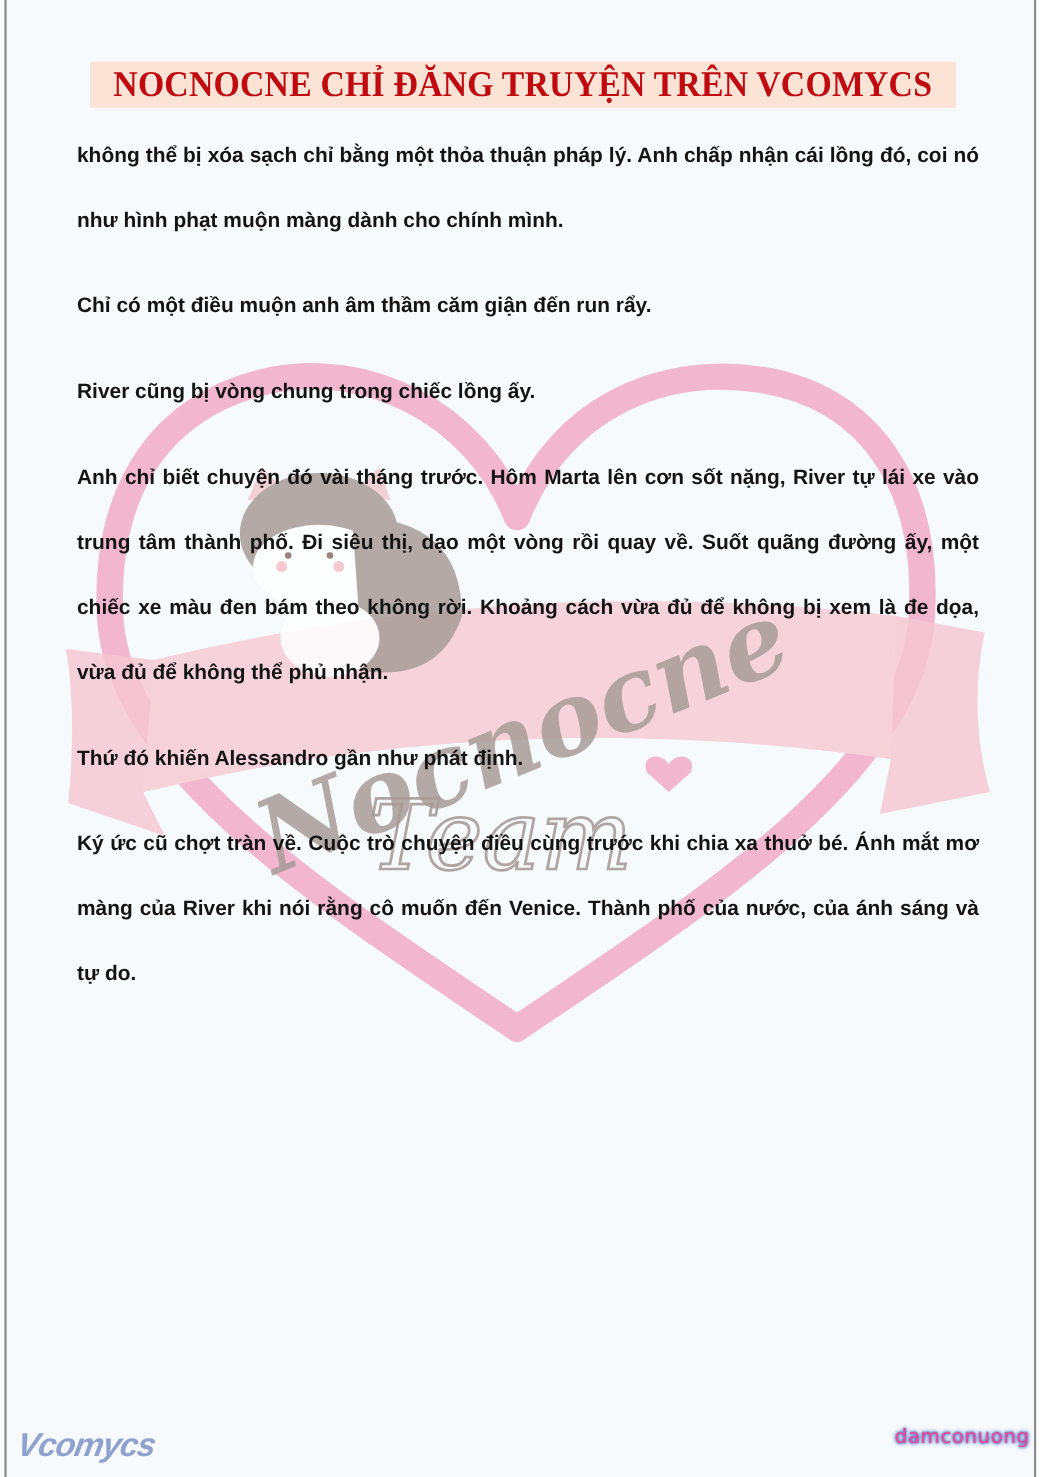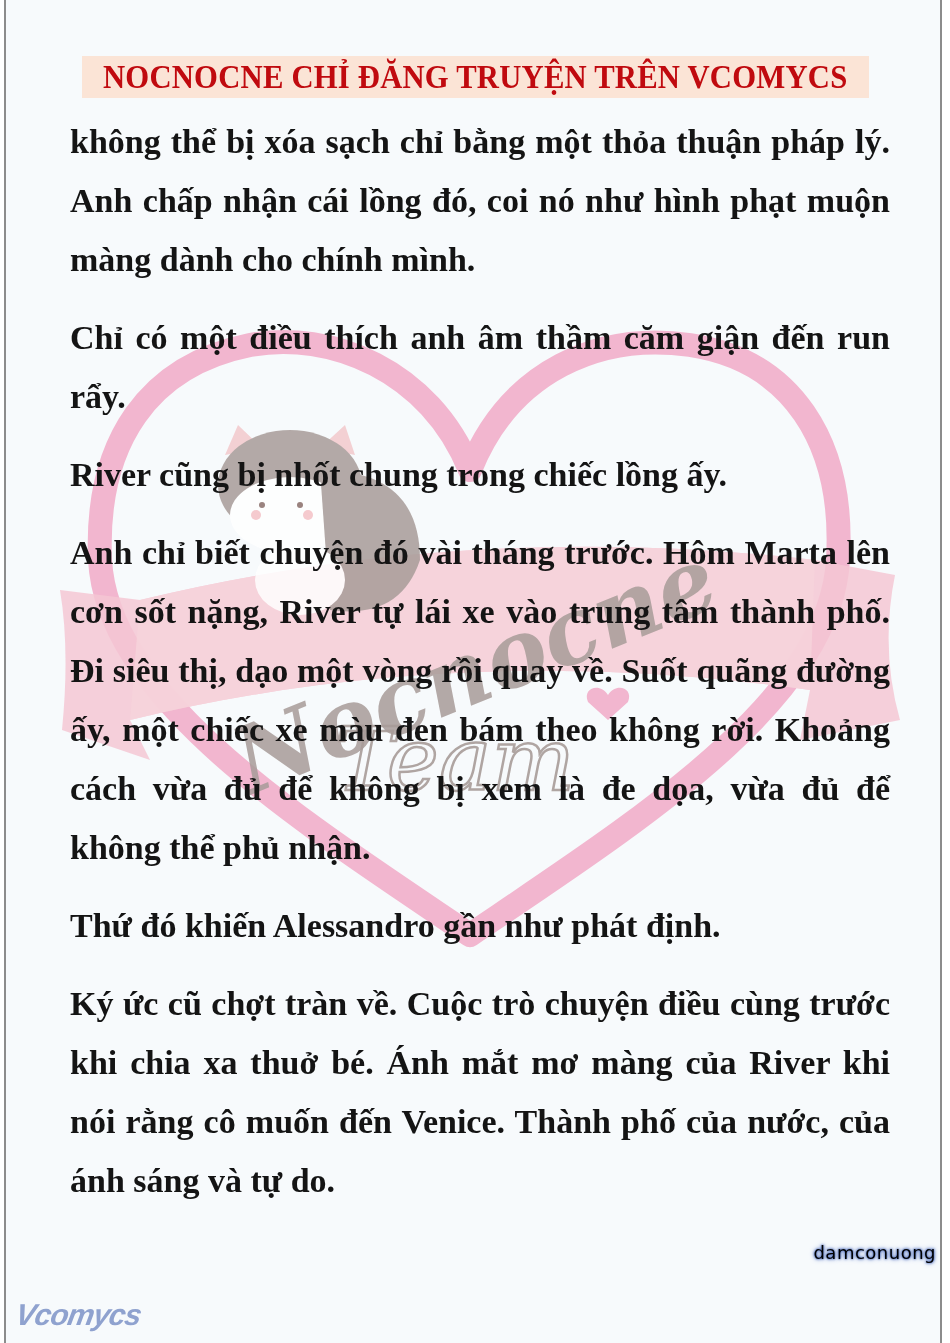--- a/index.html
+++ b/index.html
@@ -52,23 +52,23 @@
       transform: scaleX(0.93);
       white-space: nowrap;
     }
     .content {
       position: absolute;
       left: 70px;
       top: 112px;
       width: 820px;
     }
     .para {
-      font-family: Liberation Serif, serif;
+      font-family: Liberation Sans, sans-serif;
       font-weight: bold;
-      font-size: 34px;
+      font-size: 19px;
       line-height: 59px;
       color: #141414;
       margin: 0 0 19px 0;
       text-align: justify;
       text-align-last: left;
     }
     .footer-logo {
       position: absolute;
       left: 16px;
       top: 1298px;
@@ -76,24 +76,24 @@
       font-style: italic;
       font-weight: bold;
       font-size: 30px;
       color: #8fa2cf;
       letter-spacing: -1px;
       transform: skewX(-10deg);
     }
     .footer-credit {
       position: absolute;
       right: 14px;
-      top: 1242px;
+      top: 1296px;
       font-family: "DejaVu Sans", sans-serif;
       font-size: 18px;
-      color: #000000;
+      color: #ec4899;
       text-shadow: 0 0 3px #5b78c4, 0 0 5px #5b78c4, 0 0 2px #3a5aab;
       letter-spacing: 0.5px;
     }
   </style>
 </head>
 <body>
 
 <div class="page"></div>
 
 <svg class="watermark" viewBox="0 0 950 1343" xmlns="http://www.w3.org/2000/svg">
@@ -122,21 +122,21 @@
 
   <path d="M608 695 C 600 682, 582 688, 588 702 L 608 720 L 628 702 C 634 688, 616 682, 608 695 Z" fill="#f2b6cf"></path>
 </svg>
 
 <div class="title-banner">
   <span class="title-text">NOCNOCNE CHỈ ĐĂNG TRUYỆN TRÊN VCOMYCS</span>
 </div>
 
 <div class="content">
   <p class="para">không thể bị xóa sạch chỉ bằng một thỏa thuận pháp lý. Anh chấp nhận cái lồng đó, coi nó như hình phạt muộn màng dành cho chính mình.</p>
-  <p class="para">Chỉ có một điều thích anh âm thầm căm giận đến run rẩy.</p>
-  <p class="para">River cũng bị nhốt chung trong chiếc lồng ấy.</p>
+  <p class="para">Chỉ có một điều muộn anh âm thầm căm giận đến run rẩy.</p>
+  <p class="para">River cũng bị vòng chung trong chiếc lồng ấy.</p>
   <p class="para">Anh chỉ biết chuyện đó vài tháng trước. Hôm Marta lên cơn sốt nặng, River tự lái xe vào trung tâm thành phố. Đi siêu thị, dạo một vòng rồi quay về. Suốt quãng đường ấy, một chiếc xe màu đen bám theo không rời. Khoảng cách vừa đủ để không bị xem là đe dọa, vừa đủ để không thể phủ nhận.</p>
   <p class="para">Thứ đó khiến Alessandro gần như phát định.</p>
   <p class="para">Ký ức cũ chợt tràn về. Cuộc trò chuyện điều cùng trước khi chia xa thuở bé. Ánh mắt mơ màng của River khi nói rằng cô muốn đến Venice. Thành phố của nước, của ánh sáng và tự do.</p>
 </div>
 
 <div class="footer-logo">Vcomycs</div>
 <div class="footer-credit">damconuong</div>
 
 </body></html>

